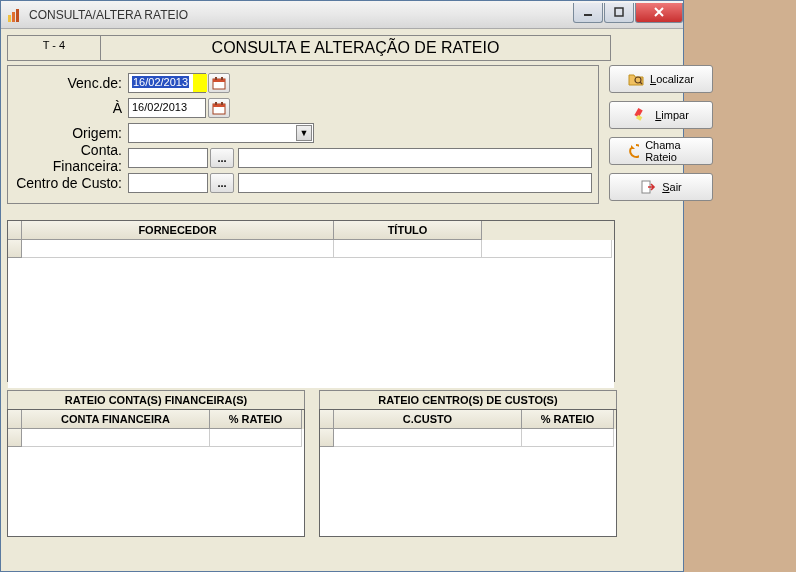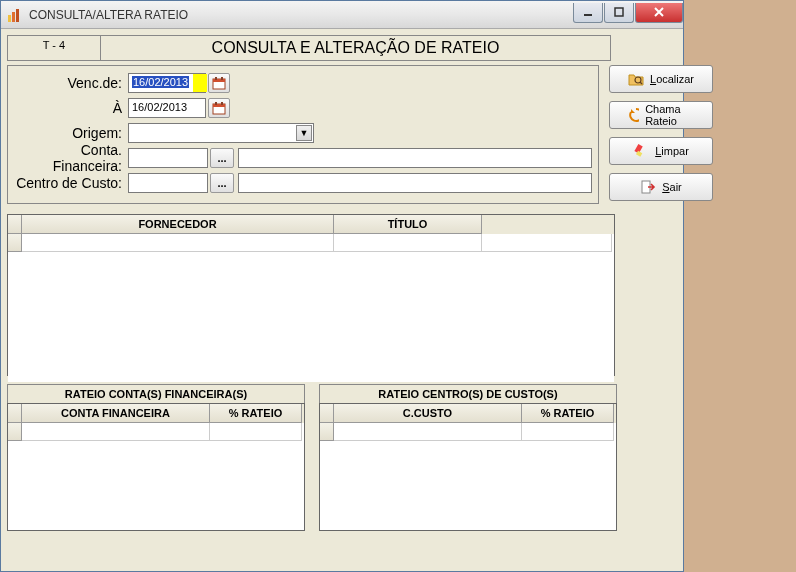--- a/index.html
+++ b/index.html
@@ -193,21 +193,21 @@
     align-items: center;
     justify-content: center;
     gap: 6px;
     font-size: 11px;
     padding: 0 18px;
   }
   .side-btn span.u { text-decoration: underline; }
   .grid {
     border: 1px solid #666;
     background: #fff;
-    margin-top: 10px;
+    margin-top: 16px;
   }
   .grid-header {
     display: flex;
     background: #ece9d8;
   }
   .grid-hcell {
     border: 1px solid #999;
     border-top: none;
     border-left: none;
     background: linear-gradient(#f4f2e8,#e4e0d0);
@@ -362,31 +362,31 @@
         <div class="side-btn">
           <svg width="16" height="16">
             <path d="M1 4 h5 l1 2 h8 v8 h-14 z" fill="#f0c060" stroke="#c09020"></path>
             <circle cx="10" cy="9" r="3" fill="none" stroke="#604020" stroke-width="1.2"></circle>
             <line x1="12" y1="11" x2="14" y2="13" stroke="#604020" stroke-width="1.4"></line>
           </svg>
           <span><span class="u">L</span>ocalizar</span>
         </div>
         <div class="side-btn">
           <svg width="16" height="16">
+            <rect x="3" y="2" width="5" height="8" fill="#f04040" transform="rotate(30 6 6)"></rect>
+            <rect x="6" y="8" width="5" height="4" fill="#f0e060" transform="rotate(30 6 6)"></rect>
+          </svg>
+          <span><span class="u">L</span>impar</span>
+        </div>
+        <div class="side-btn">
+          <svg width="16" height="16">
             <path d="M8 2 a6 6 0 1 1 -5 3" fill="none" stroke="#e08000" stroke-width="2"></path>
             <path d="M3 2 l0 4 l4 0 z" fill="#e08000"></path>
           </svg>
           <span>Chama Rateio</span>
-        </div>
-        <div class="side-btn">
-          <svg width="16" height="16">
-            <rect x="3" y="2" width="5" height="8" fill="#f04040" transform="rotate(30 6 6)"></rect>
-            <rect x="6" y="8" width="5" height="4" fill="#f0e060" transform="rotate(30 6 6)"></rect>
-          </svg>
-          <span><span class="u">L</span>impar</span>
         </div>
         <div class="side-btn">
           <svg width="16" height="16">
             <rect x="2" y="2" width="8" height="12" fill="#fff" stroke="#888"></rect>
             <path d="M8 8 h6 M11 5 l3 3 l-3 3" fill="none" stroke="#d03030" stroke-width="1.6"></path>
           </svg>
           <span><span class="u">S</span>air</span>
         </div>
       </div>
     </div>

